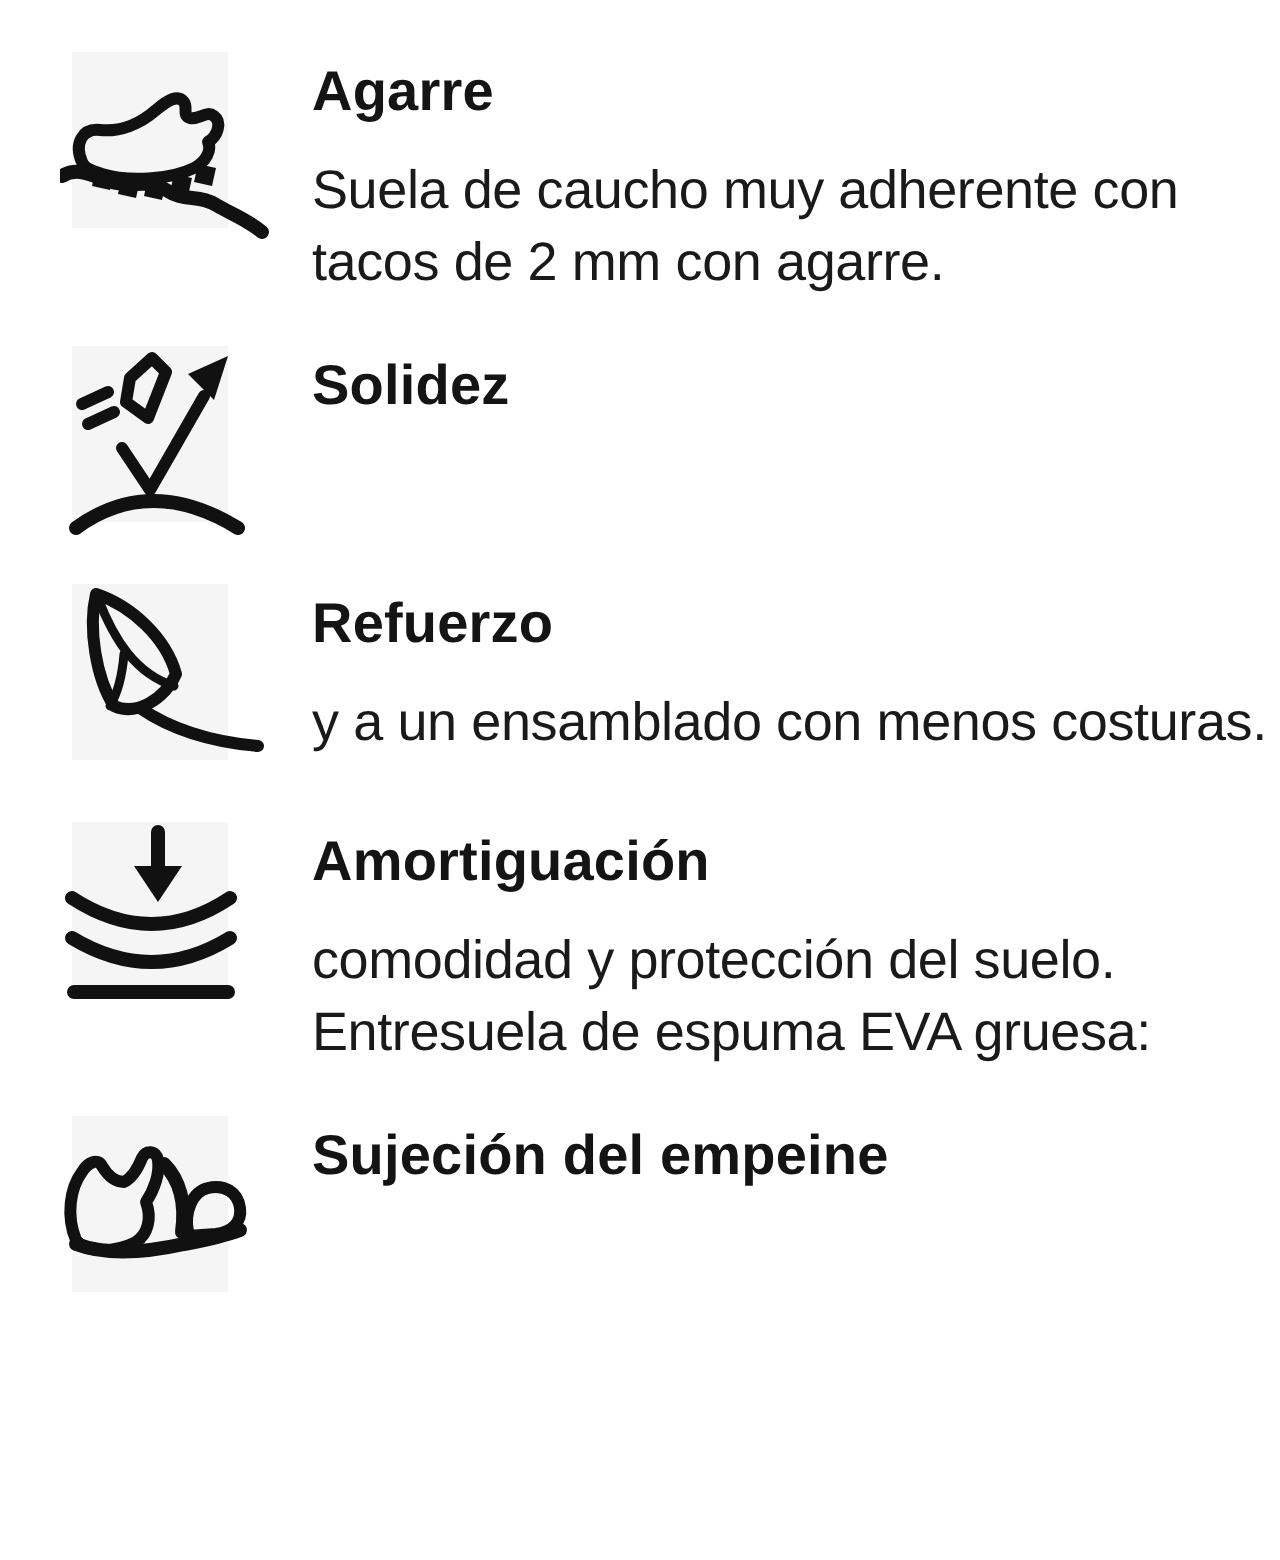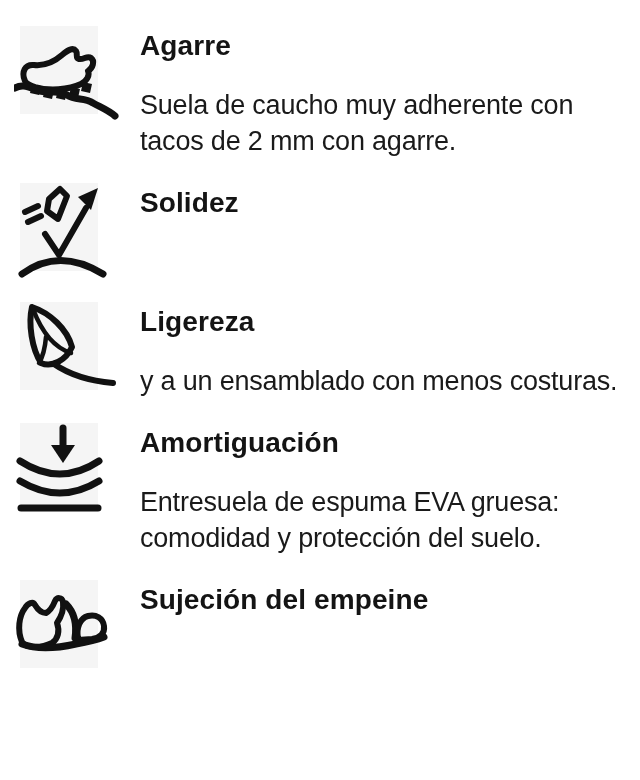--- a/index.html
+++ b/index.html
@@ -5,21 +5,21 @@
   * { box-sizing: border-box; margin: 0; padding: 0; }
   html, body { background: #ffffff; }
   body {
     width: 640px;
     height: 780px;
     overflow: hidden;
     font-family: "Liberation Sans", sans-serif;
     color: #161616;
   }
   .features {
-    padding: 26px 14px 0 20px;
+    padding: 26px 14px 0 36px;
   }
   .feature-row {
     display: flex;
     align-items: flex-start;
     margin-bottom: 24px;
   }
   .icon-wrap {
     flex: 0 0 120px;
     width: 120px;
   }
@@ -35,21 +35,21 @@
   }
   .feature-title {
     font-size: 28px;
     line-height: 34px;
     font-weight: 700;
     letter-spacing: 0.1px;
     margin-top: 3px;
     color: #141414;
   }
   .feature-desc {
-    margin-top: 24px;
+    margin-top: 14px;
     font-size: 27px;
     line-height: 36px;
     font-weight: 400;
     letter-spacing: -0.2px;
     color: #1a1a1a;
   }
   .feature-desc .line {
     white-space: nowrap;
   }
   .sq { fill: #f5f5f5; }
@@ -112,43 +112,43 @@
     <div class="icon-wrap">
       <svg viewBox="0 0 108 95" aria-hidden="true">
         <rect class="sq" x="6" y="0" width="78" height="88"></rect>
         <path class="st" d="M18 5 C36 11 53 27 58 45 C52 58 38 66 27 61 C18 47 14 22 18 5 Z"></path>
         <path class="st st5" d="M19 7 C27 28 38 45 57 51"></path>
         <path class="st st5" d="M32 35 C31 47 28 56 25 61"></path>
         <path class="st" d="M40 62 C56 73 76 79 99 81"></path>
       </svg>
     </div>
     <div class="feature-text">
-      <div class="feature-title">Ligereza</div>
+      <div class="feature-title">Refuerzo</div>
       <div class="feature-desc">
         <div class="line">y a un ensamblado con menos costuras.</div>
       </div>
     </div>
   </div>
 
   <div class="feature-row">
     <div class="icon-wrap">
       <svg viewBox="0 0 108 95" aria-hidden="true">
         <rect class="sq" x="6" y="0" width="78" height="88"></rect>
         <path class="st st7" d="M49 5 L49 25"></path>
         <path class="fl" d="M37 22 L61 22 L49 40 Z"></path>
         <path class="st st7" d="M6 38 Q46 64 85 38"></path>
         <path class="st st7" d="M6 58 Q46 82 85 58"></path>
         <path class="st st7" d="M7 85 L84 85"></path>
       </svg>
     </div>
     <div class="feature-text">
       <div class="feature-title">Amortiguación</div>
       <div class="feature-desc">
+        <div class="line">comodidad y protección del suelo.</div>
         <div class="line">Entresuela de espuma EVA gruesa:</div>
-        <div class="line">comodidad y protección del suelo.</div>
       </div>
     </div>
   </div>
 
   <div class="feature-row">
     <div class="icon-wrap">
       <svg viewBox="0 0 108 95" aria-hidden="true">
         <rect class="sq" x="6" y="0" width="78" height="88"></rect>
         <path class="st" d="M8 62 C3 50 5 36 11 28 C14 23 19 21 21 25 C24 30 28 33 32 33 C36 31 39 26 41 21 C43 17 48 17 49 22 C50 29 47 37 43 43 C46 51 44 59 38 63 C28 68 13 69 8 62 Z"></path>
         <path class="st st7" d="M52 24 C60 32 63 44 61 58"></path>

